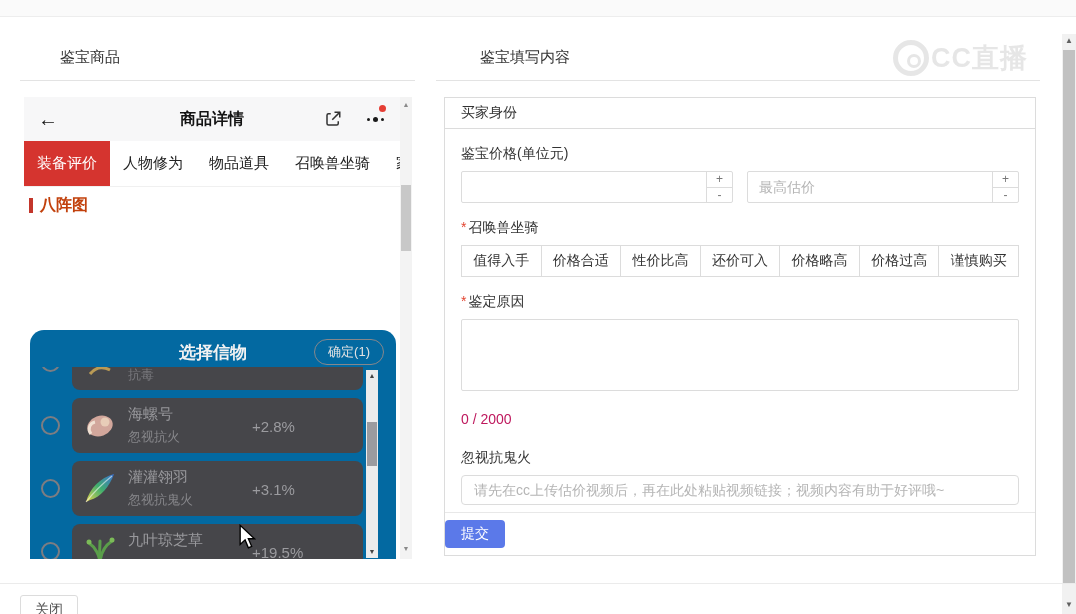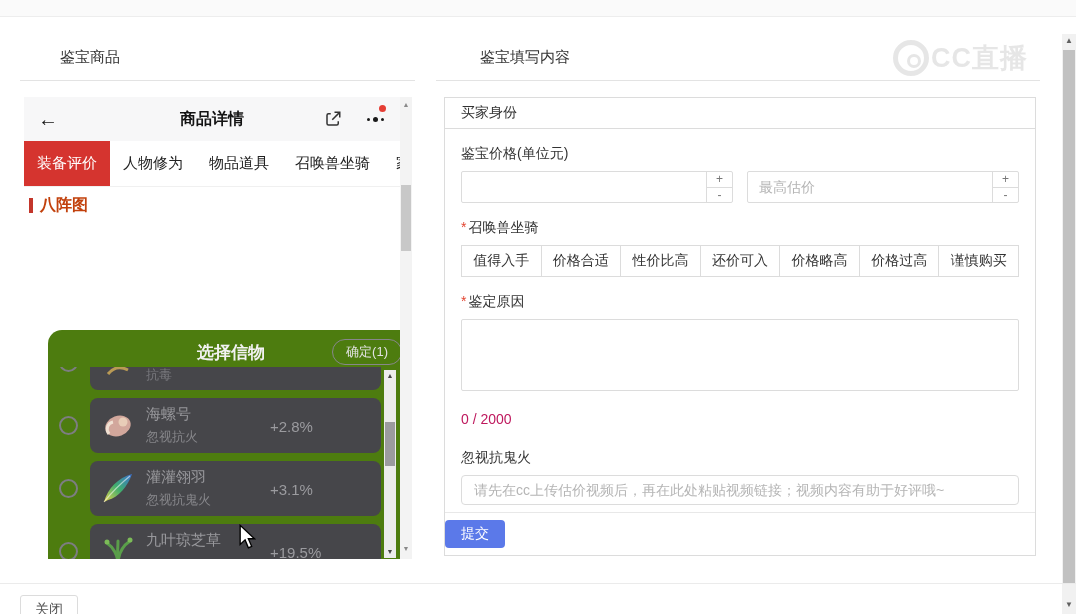--- a/index.html
+++ b/index.html
@@ -32,21 +32,21 @@
   .ph-reddot{position:absolute;right:14px;top:8px;width:7px;height:7px;border-radius:50%;background:#e53e35;}
   .tabbar{height:45px;display:flex;align-items:stretch;background:#fff;border-bottom:1px solid #f0f0f0;overflow:hidden;white-space:nowrap;}
   .tab{display:flex;align-items:center;padding:0 13px;font-size:15px;color:#222;flex:0 0 auto;}
   .tab.active{background:#d5342f;color:#fff;}
   .sec8{height:36px;display:flex;align-items:center;padding-left:5px;}
   .sec8 .redbar{width:4px;height:15px;background:#c3362b;margin-right:7px;}
   .sec8 .t{font-size:16px;font-weight:bold;color:#c2410c;}
   .scene{position:absolute;left:0;top:125px;width:376px;height:108px;background:#f2efe9;}
   .lvl{position:absolute;left:165px;top:70px;width:46px;text-align:center;font-size:15px;font-weight:bold;color:#a04a2c;}
   
-  .overlay{position:absolute;left:24px;top:233px;width:366px;height:243px;background:#4d7c0f;border-radius:14px 14px 0 0;}
+  .overlay{position:absolute;left:6px;top:233px;width:366px;height:243px;background:#0369a1;border-radius:14px 14px 0 0;}
   .ov-title{padding-top:11px;text-align:center;font-size:17px;font-weight:bold;color:#f2f2f2;}
   .ov-confirm{position:absolute;right:12px;top:9px;height:26px;line-height:24px;padding:0 13px;border:1px solid #87878b;
               border-radius:14px;color:#e2e2e2;font-size:13px;background:transparent;box-sizing:border-box;}
   .ov-list{position:absolute;left:0;top:37px;width:352px;height:192px;overflow:hidden;}
   .ov-row{position:relative;height:55px;margin-bottom:8px;}
   .ov-row.partial{margin-top:-32px;}
   .ov-radio{position:absolute;left:11px;top:50%;margin-top:-10px;width:19px;height:19px;border:2px solid #7d7d82;
             border-radius:50%;box-sizing:border-box;background:transparent;}
   .ov-card{position:absolute;left:42px;top:0;width:291px;height:55px;background:#46464a;border-radius:8px;}
   .ov-icon{position:absolute;left:10px;top:9px;width:36px;height:36px;}

